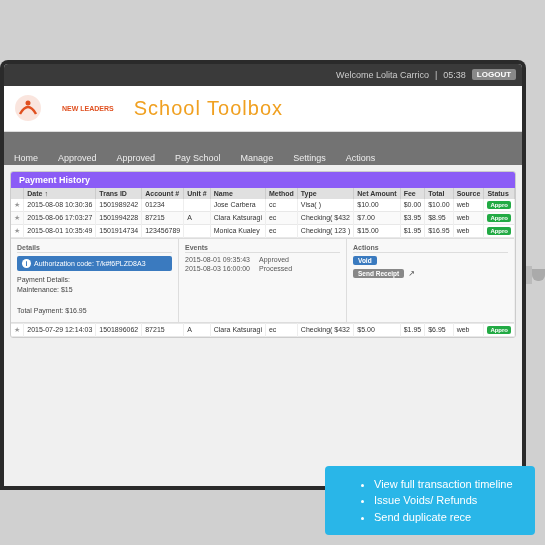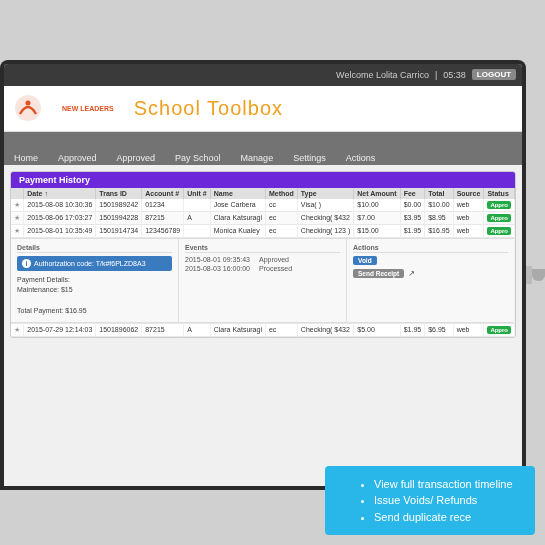--- a/index.html
+++ b/index.html
@@ -119,21 +119,21 @@
     }
 
     
     .panel {
       background: #fff;
       border: 1px solid #ccc;
       border-radius: 3px;
       overflow: hidden;
     }
     .panel-title {
-      background: #6d28d9;
+      background: #8b5cf6;
       color: #fff;
       font-size: 9px;
       font-weight: bold;
       padding: 3px 8px;
     }
 
     
     .table-wrap {
       overflow: hidden;
     }

